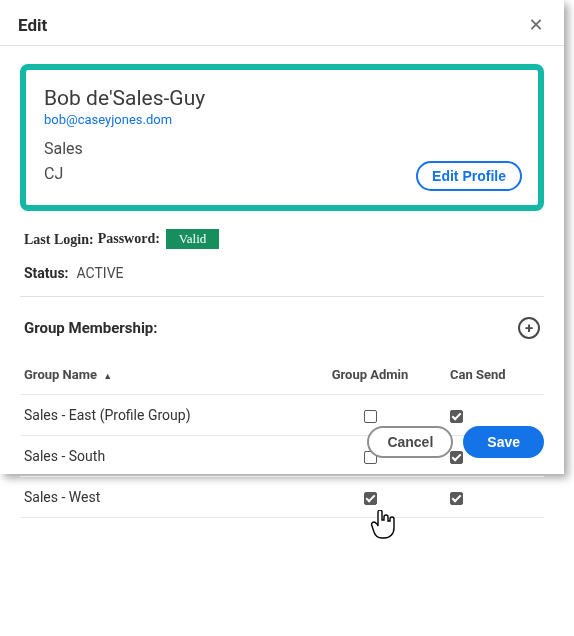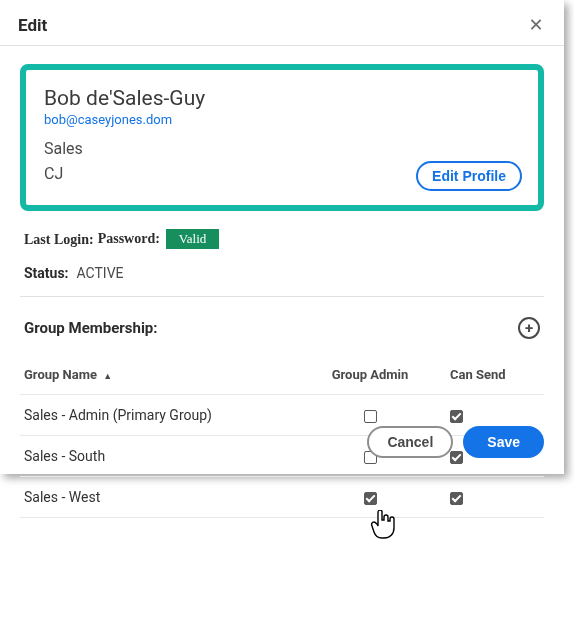--- a/index.html
+++ b/index.html
@@ -269,21 +269,21 @@
       <div class="table-header">
         <div class="col-name">
           <span>Group Name</span>
           <span class="sort-arrow">▲</span>
         </div>
         <div class="col-admin">Group Admin</div>
         <div class="col-send">Can Send</div>
       </div>
 
       <div class="table-row">
-        <div class="col-name">Sales - Admin (Primary Group)</div>
+        <div class="col-name">Sales - East (Profile Group)</div>
         <div class="col-admin"><span class="checkbox"></span></div>
         <div class="col-send"><span class="checkbox checked"></span></div>
       </div>
 
       <div class="table-row">
         <div class="col-name">Sales - South</div>
         <div class="col-admin"><span class="checkbox"></span></div>
         <div class="col-send"><span class="checkbox checked"></span></div>
       </div>
 

